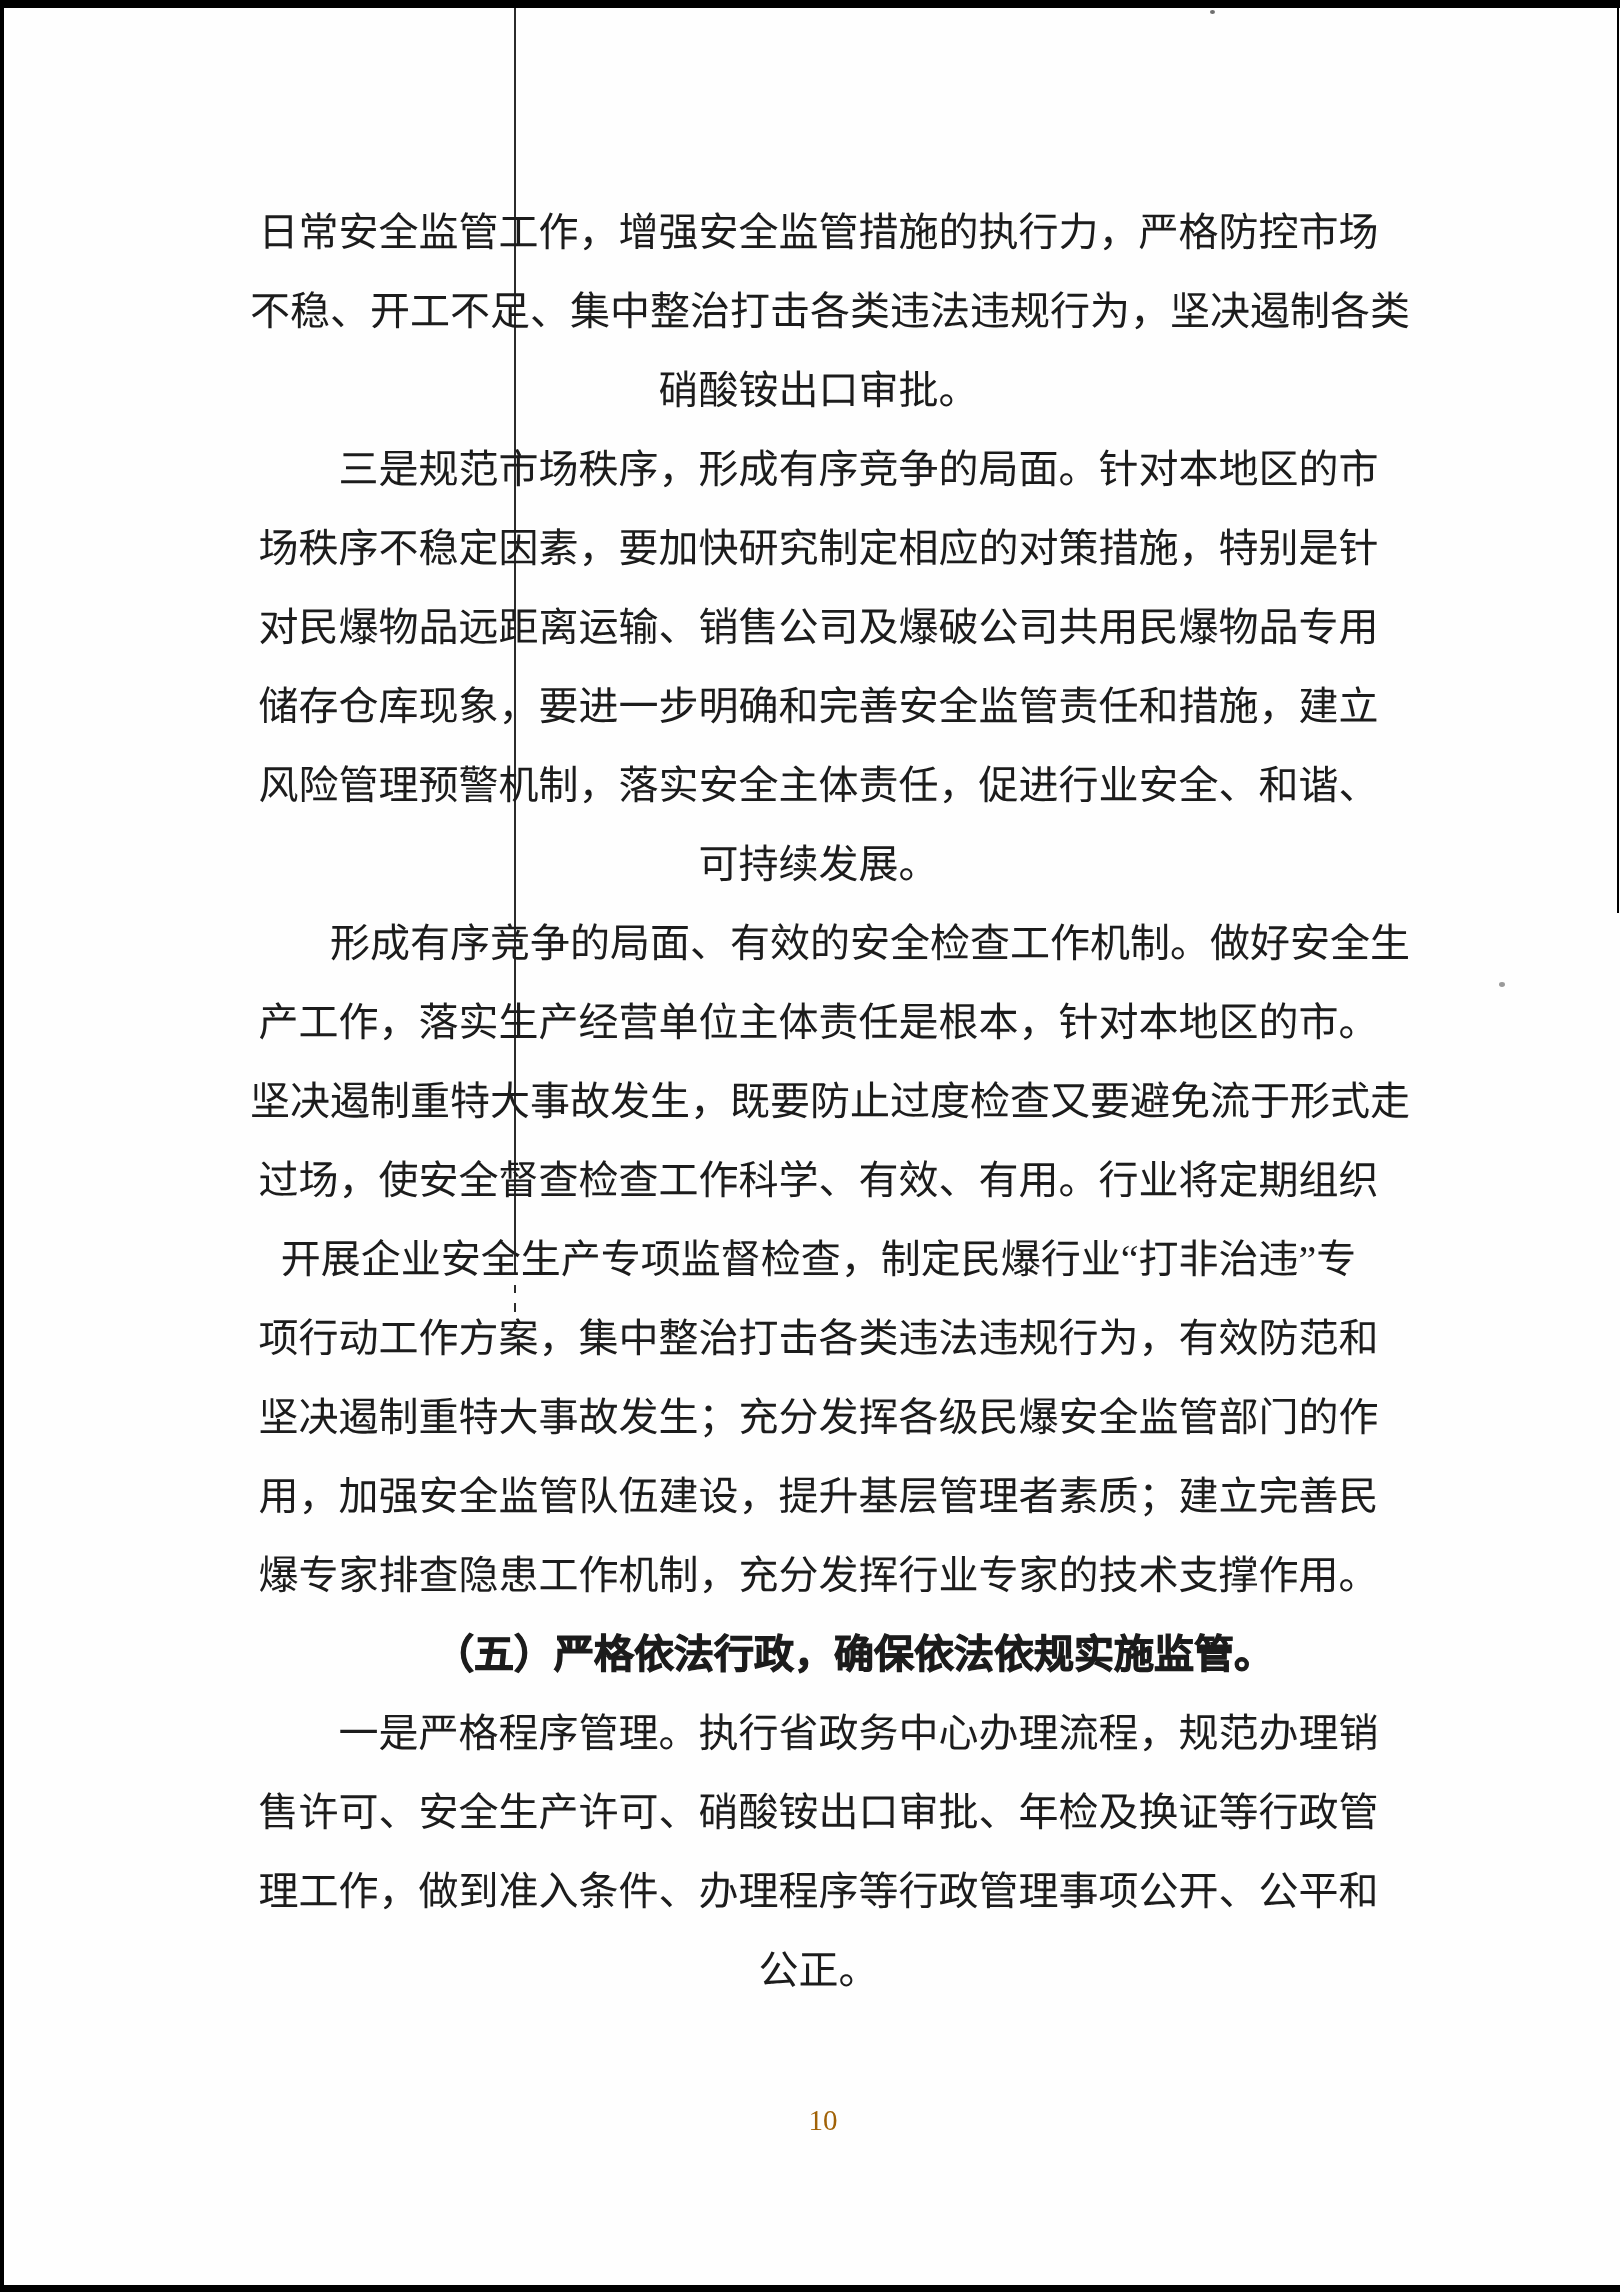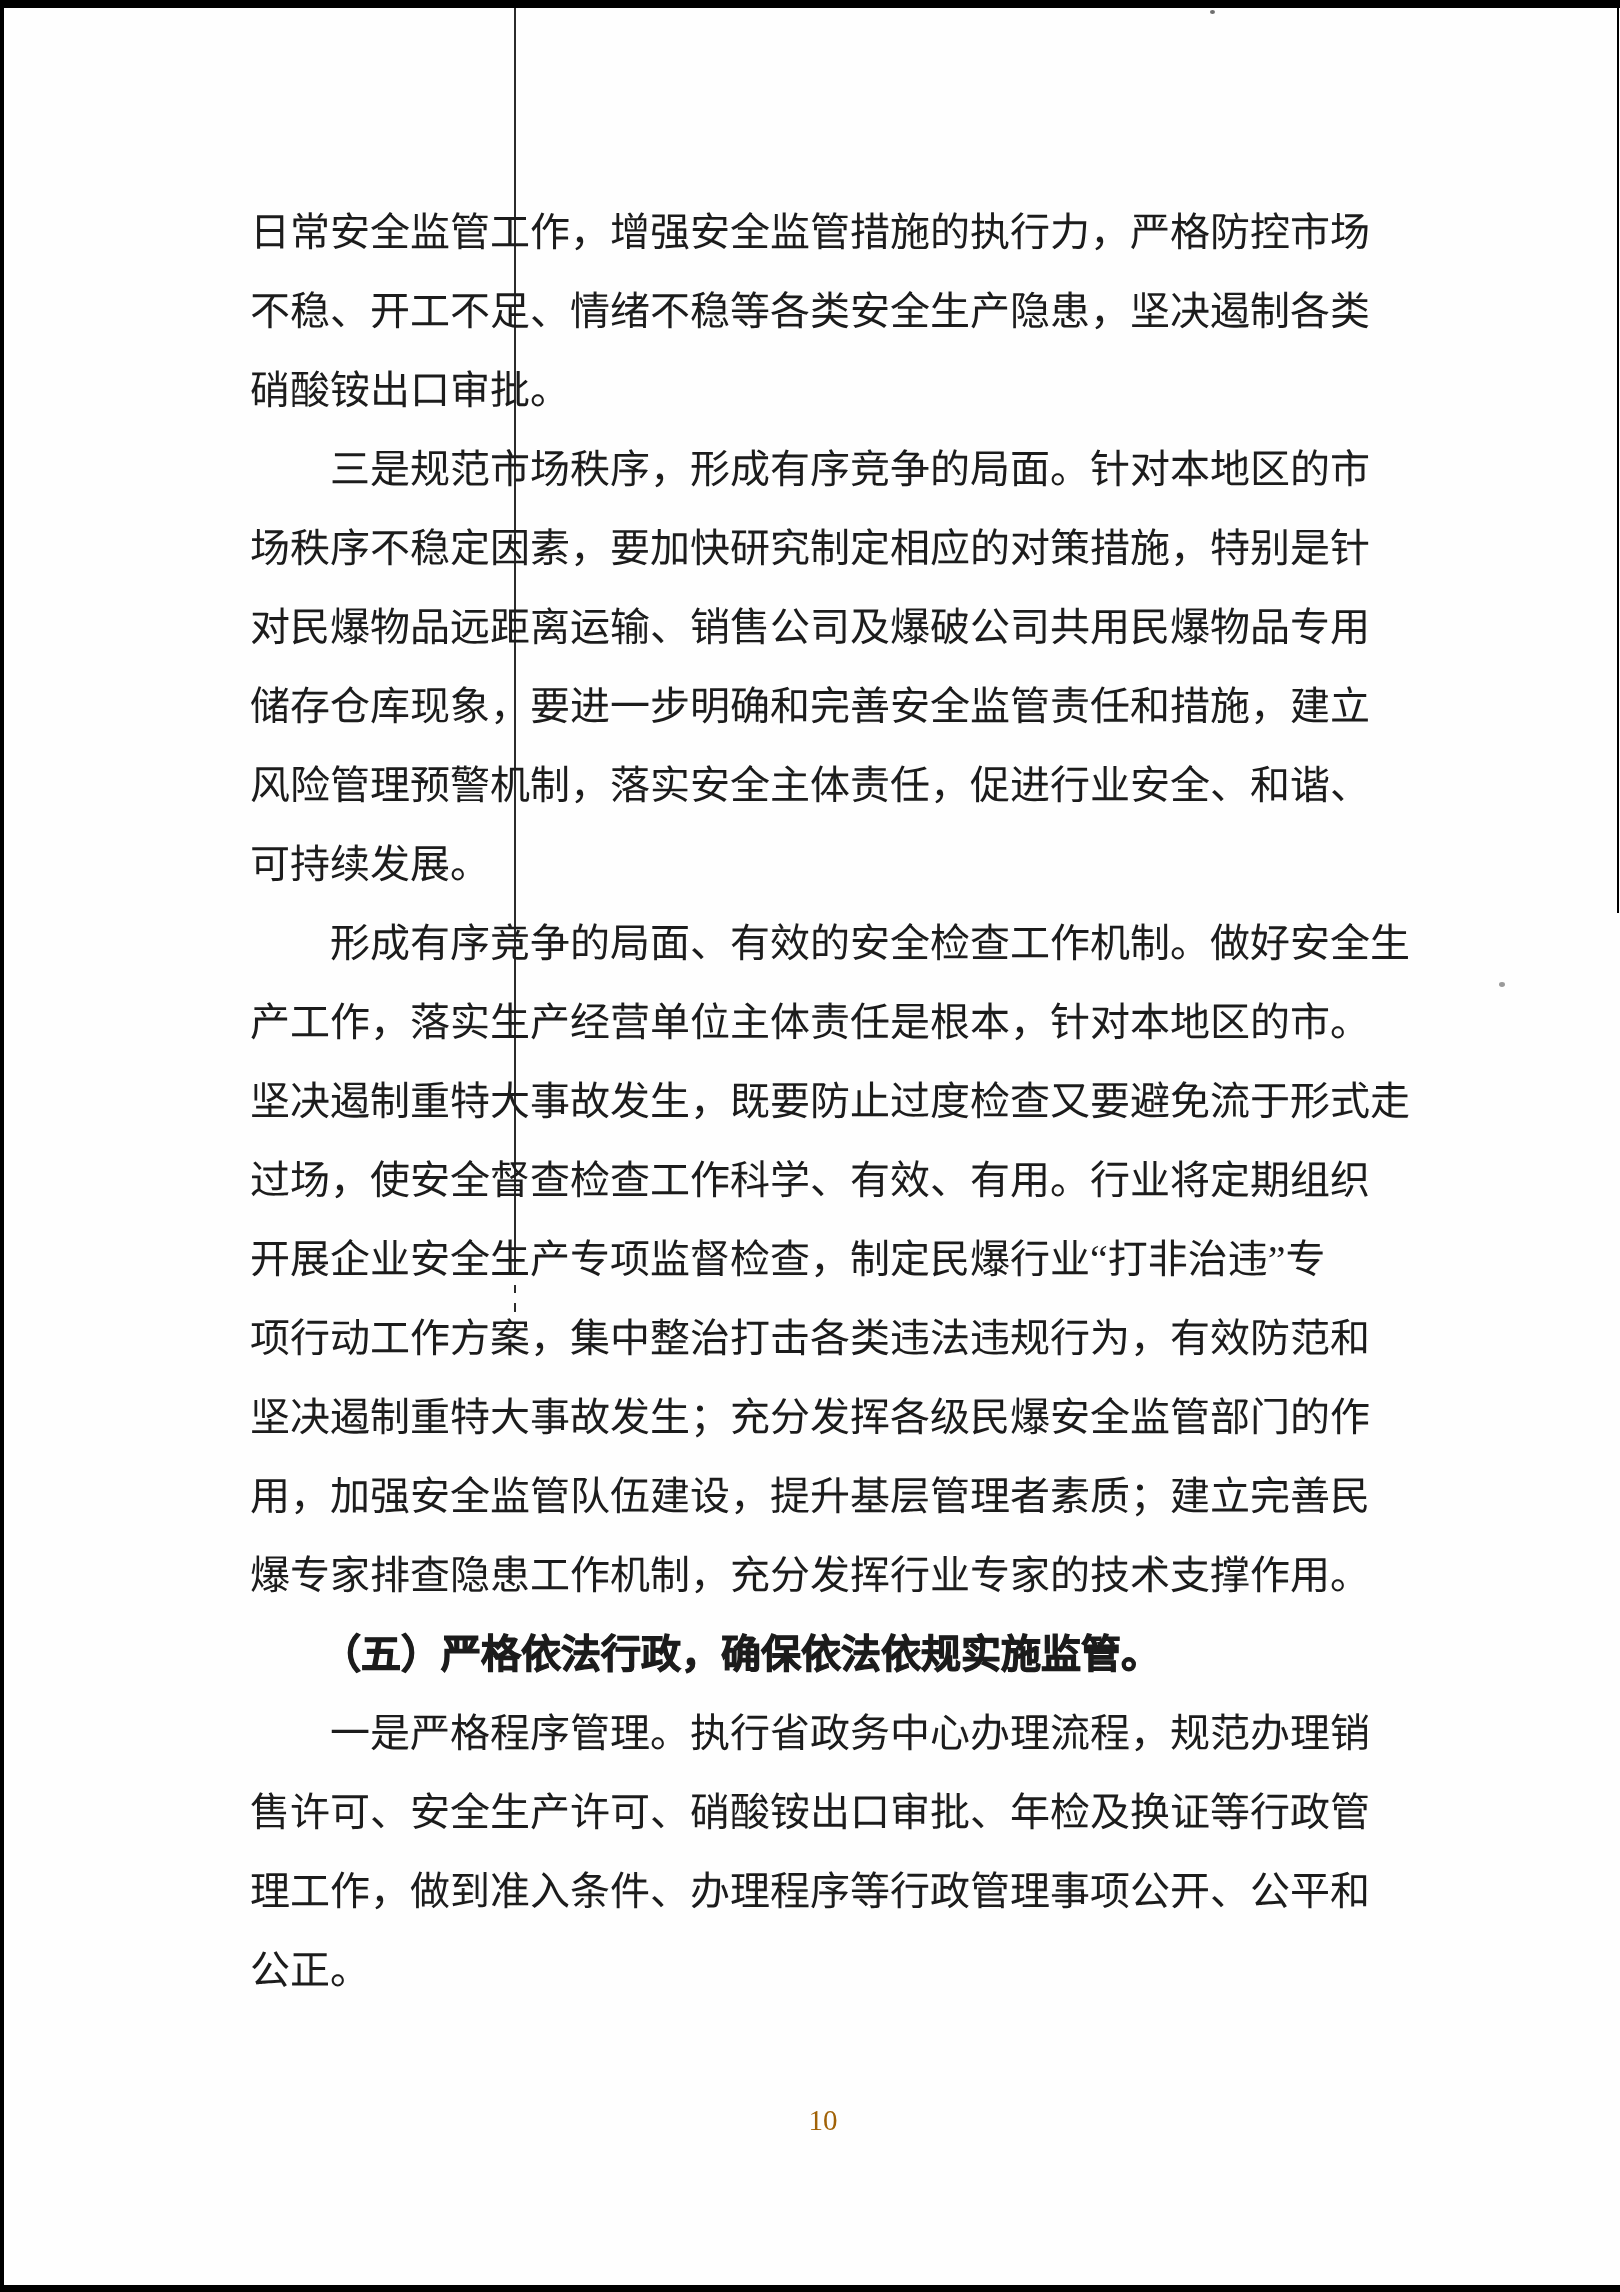--- a/index.html
+++ b/index.html
@@ -47,20 +47,21 @@
     left: 250px;
     top: 193px;
     width: 1137px;
   }
   .line {
     height: 79px;
     line-height: 79px;
     font-size: 40px;
     white-space: nowrap;
     letter-spacing: 0;
+    text-align: center;
   }
   .line.indent { padding-left: 80px; }
   .line.heading {
     font-weight: 900;
     padding-left: 71px;
     -webkit-text-stroke: 1px #1c1c1c;
   }
 
   .footer-page-number {
     position: absolute;
@@ -88,21 +89,21 @@
   <div class="edge edge-right"></div>
 
   <div class="fold-line"></div>
   <div class="fold-line-tail"></div>
 
   <div class="speck speck-a"></div>
   <div class="speck speck-b"></div>
 
   <div class="text-block">
       <div class="line">日常安全监管工作，增强安全监管措施的执行力，严格防控市场</div>
-      <div class="line">不稳、开工不足、情绪不稳等各类安全生产隐患，坚决遏制各类</div>
+      <div class="line">不稳、开工不足、集中整治打击各类违法违规行为，坚决遏制各类</div>
       <div class="line">硝酸铵出口审批。</div>
       <div class="line indent">三是规范市场秩序，形成有序竞争的局面。针对本地区的市</div>
       <div class="line">场秩序不稳定因素，要加快研究制定相应的对策措施，特别是针</div>
       <div class="line">对民爆物品远距离运输、销售公司及爆破公司共用民爆物品专用</div>
       <div class="line">储存仓库现象，要进一步明确和完善安全监管责任和措施，建立</div>
       <div class="line">风险管理预警机制，落实安全主体责任，促进行业安全、和谐、</div>
       <div class="line">可持续发展。</div>
       <div class="line indent">形成有序竞争的局面、有效的安全检查工作机制。做好安全生</div>
       <div class="line">产工作，落实生产经营单位主体责任是根本，针对本地区的市。</div>
       <div class="line">坚决遏制重特大事故发生，既要防止过度检查又要避免流于形式走</div>

